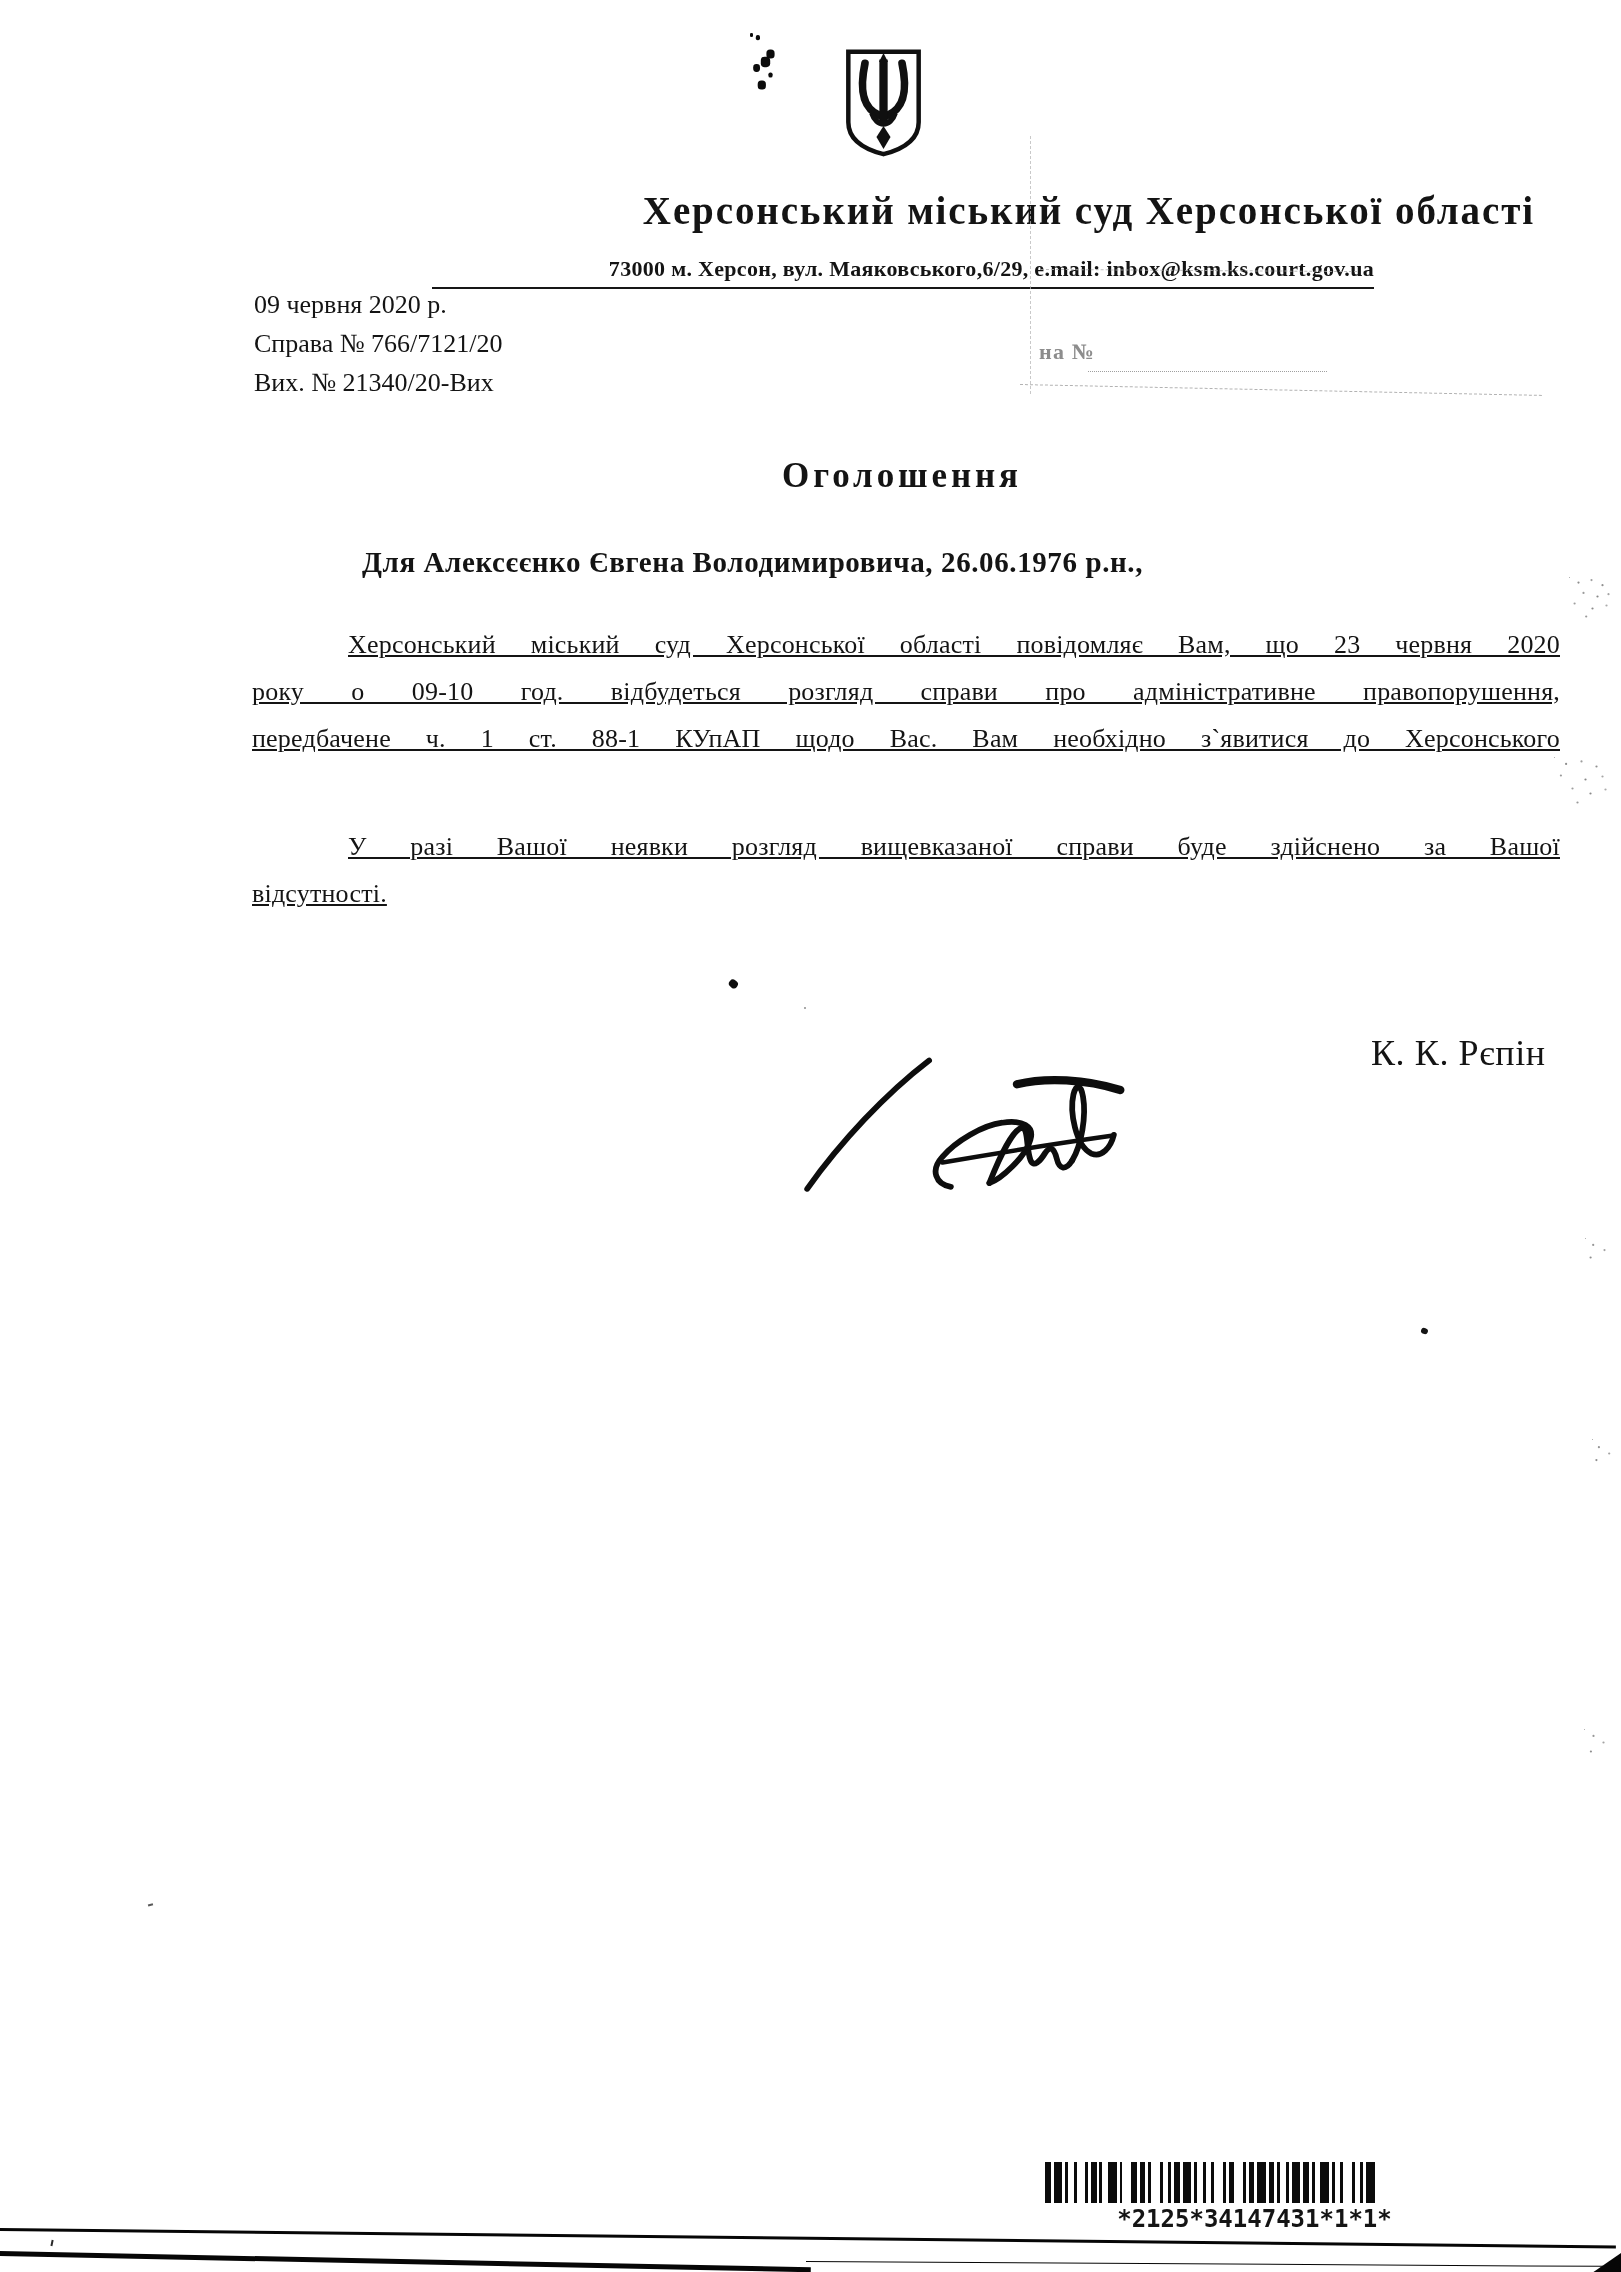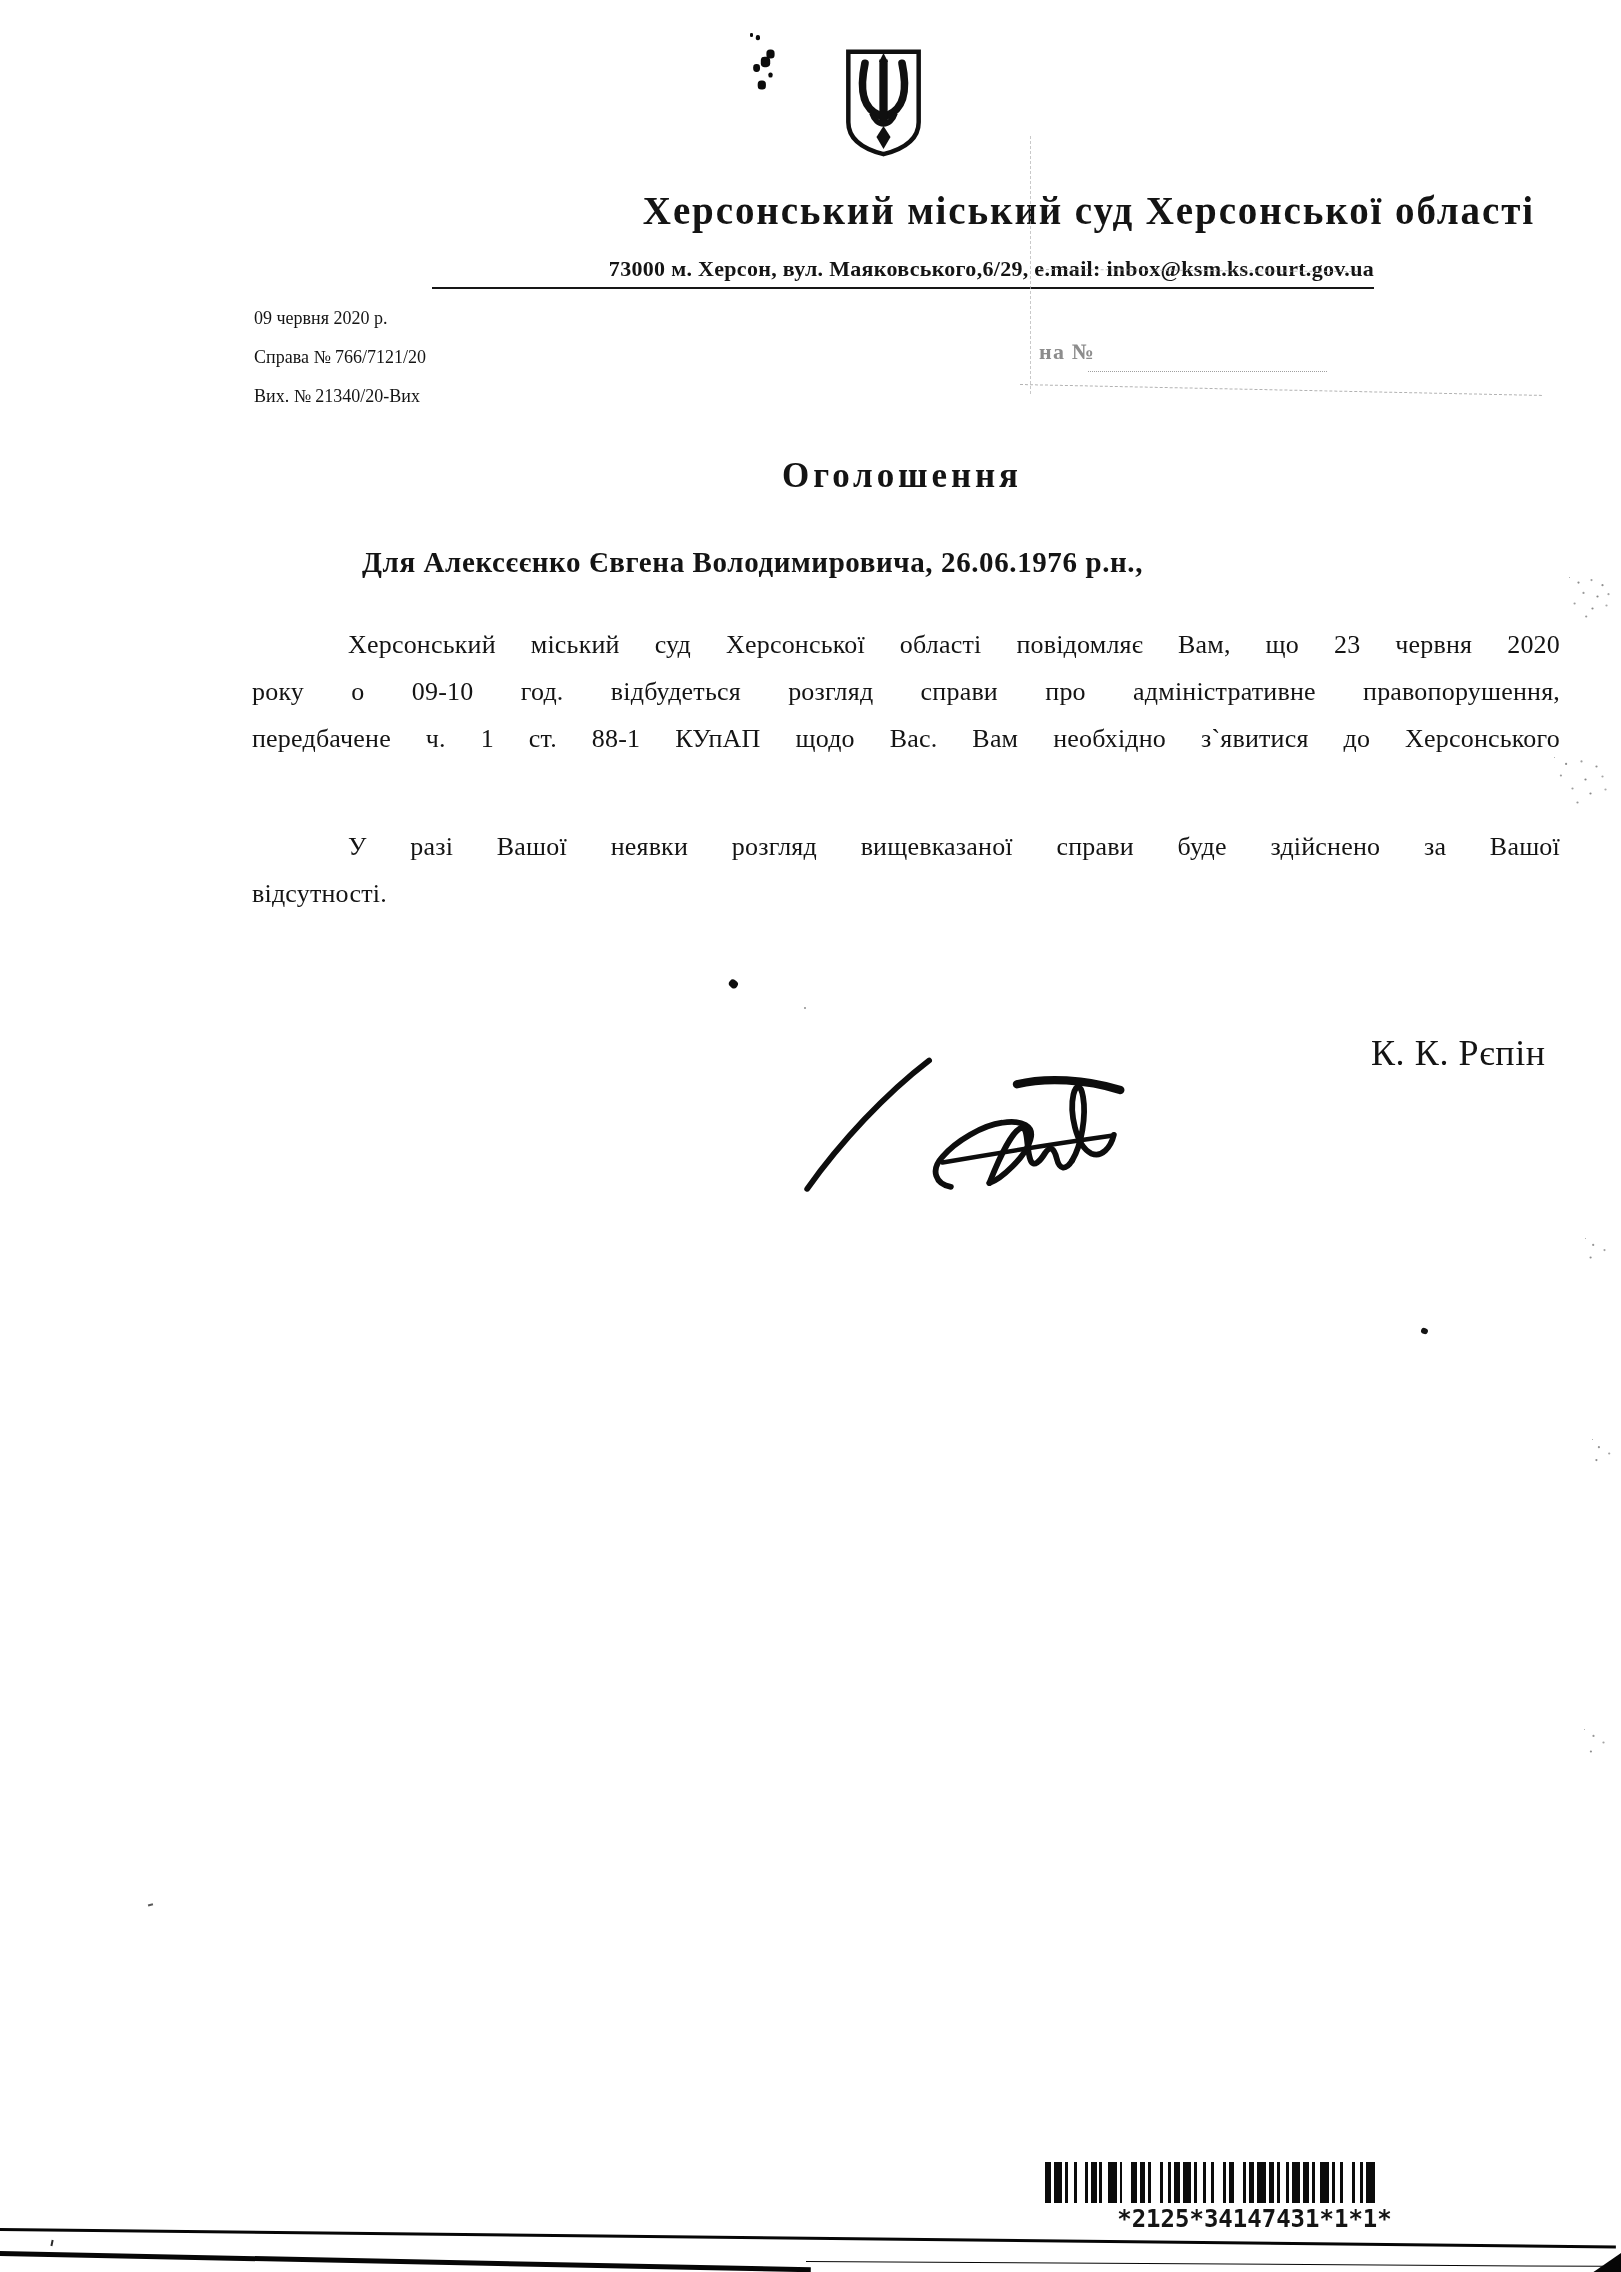--- a/index.html
+++ b/index.html
@@ -9,37 +9,37 @@
 
   
   .emblem{left:843px;top:48px;width:81px;height:110px;}
   .court-name{left:270px;top:188px;width:1265px;text-align:right;
               font-size:39px;font-weight:bold;letter-spacing:1.9px;white-space:nowrap;}
   .court-address{left:432px;top:256px;width:942px;text-align:right;
                  font-size:22px;font-weight:bold;letter-spacing:0.3px;white-space:nowrap;
                  border-bottom:2.6px solid #161616;padding-bottom:4.5px;}
 
   
-  .meta{left:254px;top:299px;font-size:18px;line-height:39px;white-space:nowrap;}
+  .meta{left:254px;top:285px;font-size:26px;line-height:39px;white-space:nowrap;}
 
   
   .stamp-vline{left:1030px;top:136px;height:258px;border-left:1.3px dashed #b7b7b7;opacity:.75;}
   .stamp-topline{left:1041px;top:270px;width:316px;border-top:1.3px dashed #b0b0b0;opacity:.8;transform:rotate(.4deg);}
   .stamp-label{left:1039px;top:339px;font-size:22px;font-weight:bold;color:#8d8d8d;
                letter-spacing:1.3px;filter:blur(0.3px);}
   .stamp-dotline{left:1088px;top:371px;width:239px;border-top:1.9px dotted #8f8f8f;opacity:.85;}
   .stamp-bottomline{left:1020px;top:384px;width:522px;border-top:1.3px dashed #a5a5a5;
                     transform:rotate(1.2deg);transform-origin:left top;opacity:.85;}
 
   
   .heading{left:218px;top:456px;width:1368px;text-align:center;
            font-size:35px;font-weight:bold;letter-spacing:3.9px;}
   .addressee{left:252px;top:546px;width:1310px;padding-left:110px;box-sizing:border-box;
              font-size:29px;font-weight:bold;letter-spacing:0.6px;white-space:nowrap;}
-  .para{left:252px;width:1308px;font-size:26px;}
+  .para{left:252px;width:1308px;font-size:26px;text-decoration:underline;}
   .para1{top:621px;}
   .para2{top:823px;}
   .bline{line-height:47px;height:47px;text-align:justify;text-align-last:justify;
          letter-spacing:0.2px;}
   .bline.indent{padding-left:96px;}
   .bline.lastline{text-align:left;text-align-last:left;}
 
   
   .judge-title{left:254px;top:1057px;font-size:26px;line-height:46px;white-space:nowrap;}
   .judge-name{left:1371px;top:1032px;font-size:36px;white-space:nowrap;letter-spacing:0.6px;}

